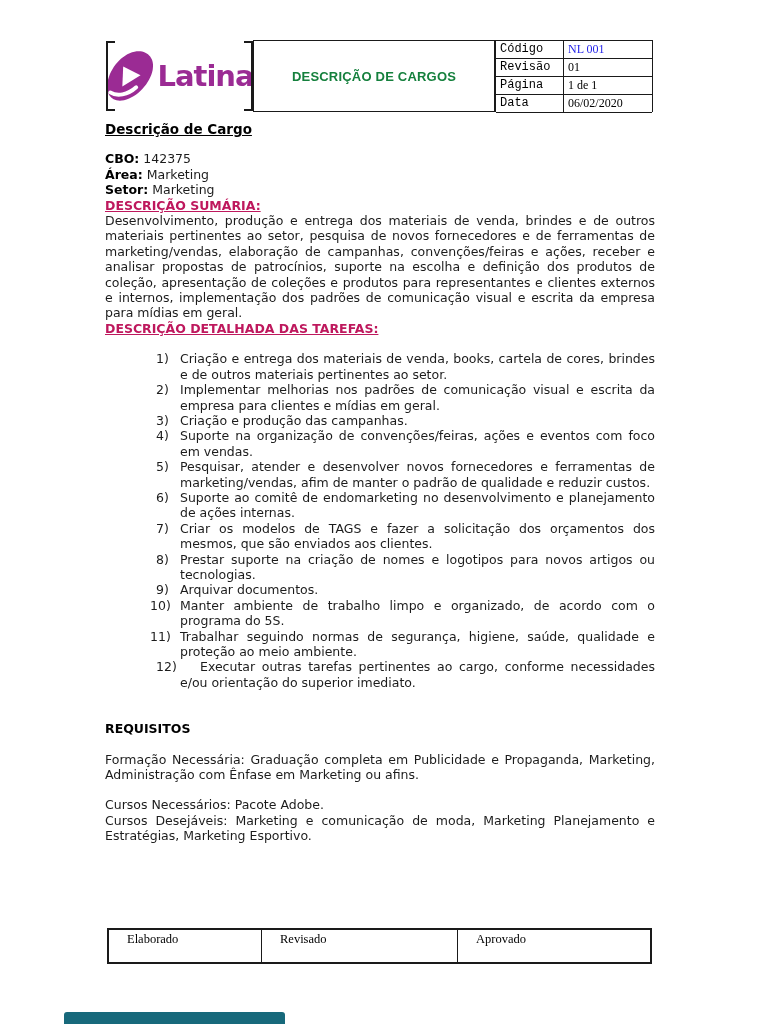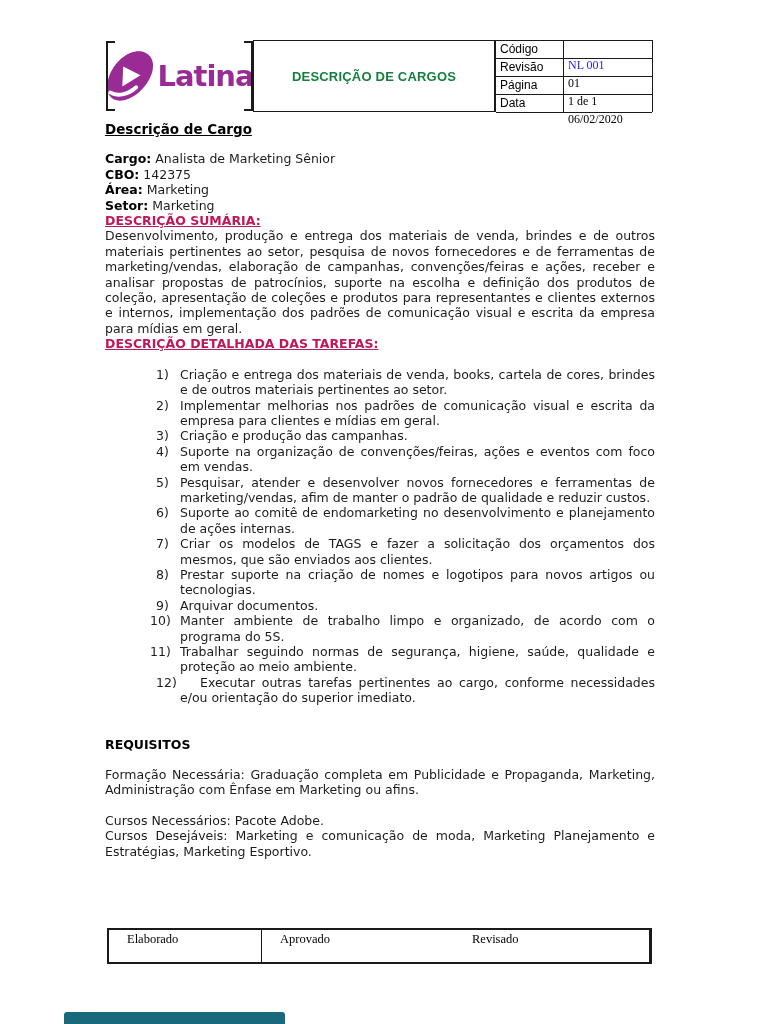--- a/index.html
+++ b/index.html
@@ -43,26 +43,26 @@
   .title-cell span{
     font-family:Liberation Sans, sans-serif;font-weight:bold;font-size:13px;
     letter-spacing:.2px;color:#15803d;
   }
   .meta-table{
     width:158px;border:1px solid var(--ink);border-bottom:none;
   }
   .meta-row{display:flex;height:18px;border-bottom:1px solid var(--ink);}
   .meta-label{
     width:68px;border-right:1px solid var(--ink);
-    font-family:Liberation Sans, sans-serif;font-size:12px;color:#000;
+    font-family:Liberation Mono, monospace;font-size:12px;color:#000;
     padding:1px 0 0 4px;
   }
   .meta-value{
     flex:1;font-family:"Liberation Serif",serif;font-size:12px;color:#000;
-    padding:1px 0 0 4px;white-space:nowrap;margin-top:16px;
+    padding:1px 0 0 4px;white-space:nowrap;
   }
   .meta-value.code{color:var(--code-blue);}
 
   
   .content{
     position:absolute;left:105px;top:122px;width:550px;
     font-size:12.5px;line-height:15.4px;color:#1c1c1c;
   }
   .doc-title{
     text-align:left;font-weight:bold;font-size:13.5px;
@@ -143,24 +143,20 @@
         <div class="meta-value">06/02/2020</div>
       </div>
     </div>
   </div>
 
   <div class="content">
     <div class="doc-title">Descrição de Cargo</div>
 
     <div class="info">
       <div class="info-line">
-        <span class="lbl">Cargo:</span>
-        <span>Analista de Marketing Sênior</span>
-      </div>
-      <div class="info-line">
         <span class="lbl">CBO:</span>
         <span>142375</span>
       </div>
       <div class="info-line">
         <span class="lbl">Área:</span>
         <span>Marketing</span>
       </div>
       <div class="info-line">
         <span class="lbl">Setor:</span>
         <span>Marketing</span>
@@ -230,19 +226,19 @@
     </div>
 
     <div class="courses-block">
       <div class="para">Cursos Necessários: Pacote Adobe.</div>
       <div class="para">Cursos Desejáveis: Marketing e comunicação de moda, Marketing Planejamento e Estratégias, Marketing Esportivo.</div>
     </div>
   </div>
 
   <div class="footer-table">
     <div class="footer-cell c1">Elaborado</div>
+    <div class="footer-cell c2">Revisado</div>
     <div class="footer-cell c3">Aprovado</div>
-    <div class="footer-cell c2">Revisado</div>
   </div>
 
   <div class="bottom-bar"></div>
 
 </div>
 
 </body></html>

